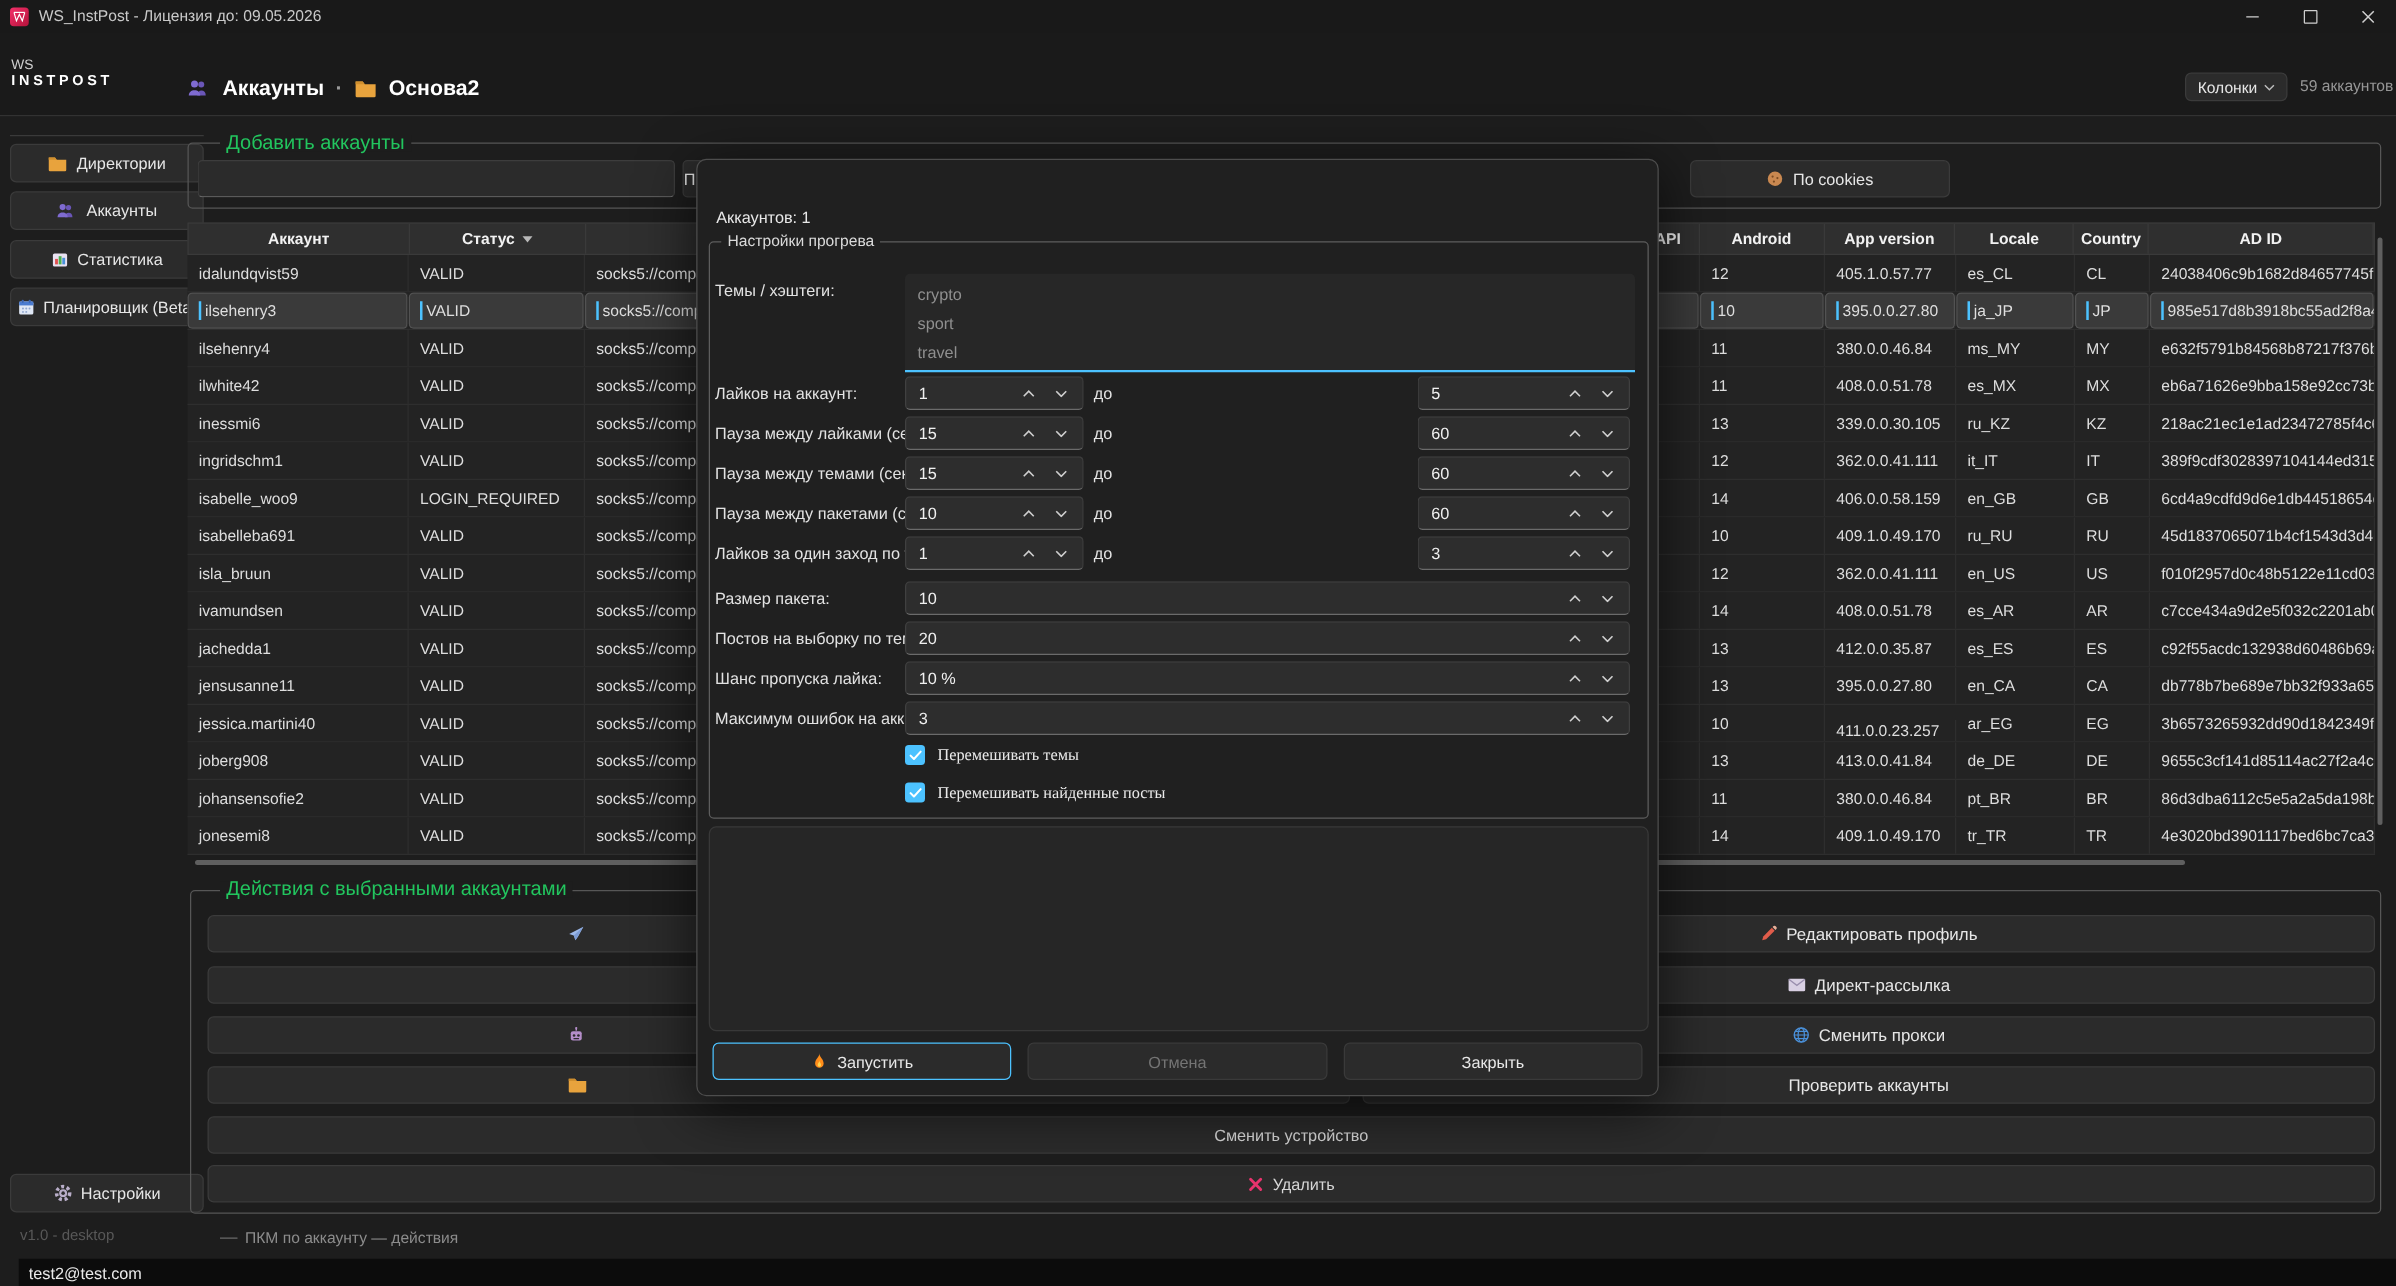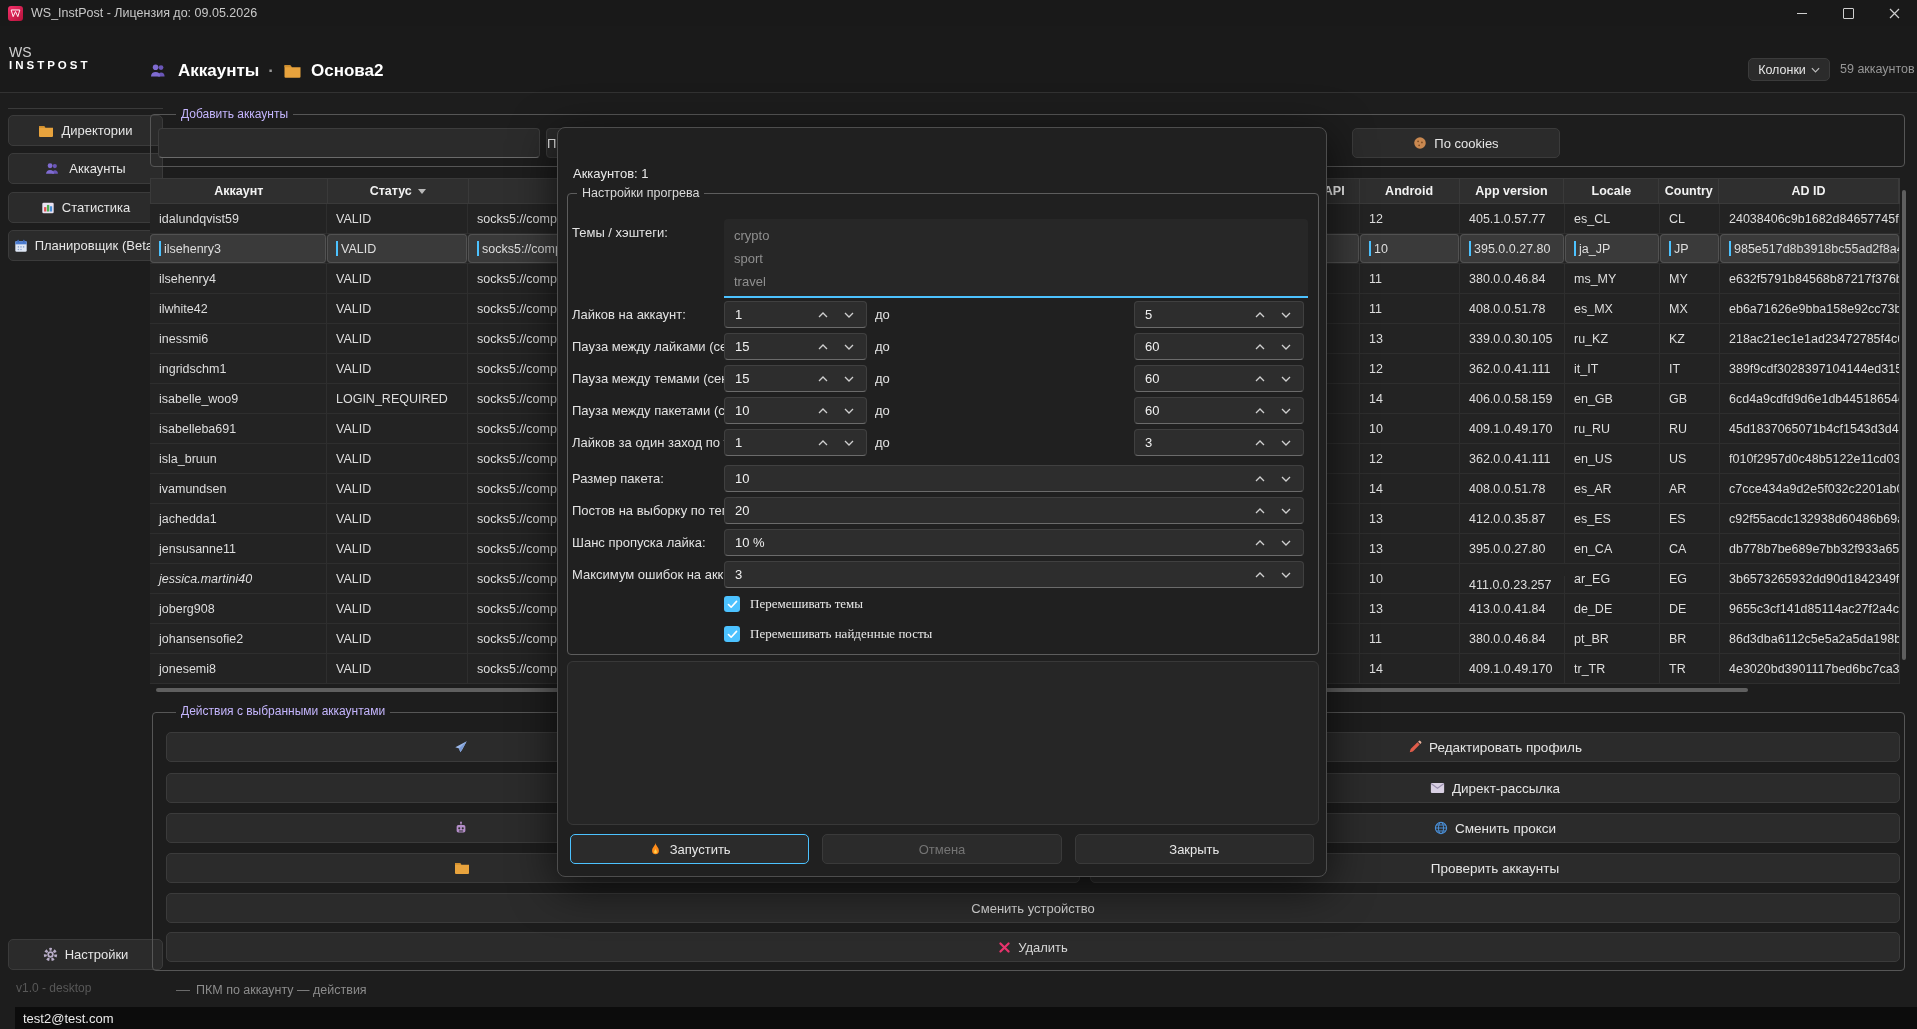--- a/index.html
+++ b/index.html
@@ -18,37 +18,37 @@
   .minglyph{width:10px;border-top:1px solid #cfcfcf;display:inline-block;}
   .maxglyph{width:9px;height:9px;border:1px solid #cfcfcf;border-radius:1px;display:inline-block;}
 
   .menubar{position:absolute;left:0;top:26px;width:100%;height:30px;background:#1b1b1b;}
   .btn{background:#2b2b2b;border:1px solid #3b3b3b;border-radius:5px;color:#e6e6e6;
     display:flex;align-items:center;justify-content:center;font-size:13px;box-sizing:border-box;gap:7px;}
   .contacts{position:absolute;left:6px;top:3px;width:96px;height:24px;}
   .headerzone{position:absolute;left:0;top:0;width:100%;height:93px;background:#1a1a1a;
     border-bottom:1px solid #323232;box-sizing:border-box;}
   .brand{position:absolute;left:9px;top:46px;line-height:13px;}
-  .brand .l1{font-size:14px;color:#cfcfcf;}
+  .brand .l1{font-size:11px;color:#cfcfcf;}
   .brand .l2{font-size:11.5px;font-weight:bold;letter-spacing:3px;color:#fff;}
   .breadcrumb{position:absolute;left:150px;top:58px;height:26px;display:flex;align-items:center;gap:9px;
     font-size:17px;font-weight:bold;color:#fff;}
   .breadcrumb .dot{color:#9a9a9a;font-weight:bold;}
   .columnsbtn{position:absolute;left:1748px;top:58px;width:82px;height:23px;font-size:12.5px;gap:5px;}
   .acctcount{position:absolute;left:1840px;top:62px;font-size:12.5px;color:#969696;}
 
   
   .side-div{position:absolute;left:8px;top:108px;width:155px;border-top:1px solid #3a3a3a;}
   .sbtn{position:absolute;left:8px;width:155px;height:31px;}
   .settings{top:939px;}
   .version{position:absolute;left:16px;top:981px;font-size:12px;color:#585858;}
 
   
   .gbox{position:absolute;border:1px solid #565656;border-radius:4px;box-sizing:border-box;}
-  .glabel{position:absolute;font-size:12px;color:#c4b5fd;background:#1d1d1d;padding:0 5px;line-height:13px;}
+  .glabel{position:absolute;font-size:16px;color:#22c55e;background:#1d1d1d;padding:0 5px;line-height:13px;}
 
   
   .input{background:#2b2b2b;border:1px solid #3d3d3d;border-bottom:1px solid #6b6b6b;
     border-radius:4px;box-sizing:border-box;}
   .addinput{position:absolute;left:158px;top:128px;width:382px;height:30px;}
   .partialbtn{position:absolute;left:546px;top:128px;width:534px;height:30px;justify-content:flex-start;
     padding-left:0;font-size:13px;color:#e6e6e6;border-radius:4px;background:#2b2b2b;border:1px solid #3b3b3b;
     display:flex;align-items:center;box-sizing:border-box;}
   .cookiesbtn{position:absolute;left:1352px;top:128px;width:208px;height:30px;}
 
@@ -628,21 +628,21 @@
             <span>en_CA</span>
           </div>
           <div class="td" style="width: 60px;">
             <span>CA</span>
           </div>
           <div class="td" style="width: 180px;">
             <span>db778b7be689e7bb32f933a65e01</span>
           </div>
         </div>
         <div class="tr">
-          <div class="td" style="width: 177px; font-style: italic;">
+          <div class="td" style="width: 177px;">
             <span>jessica.martini40</span>
           </div>
           <div class="td" style="width: 141px;">
             <span>VALID</span>
           </div>
           <div class="td" style="width: 762px;">
             <span>socks5://company</span>
           </div>
           <div class="td" style="width: 130px;">
             <span></span>

